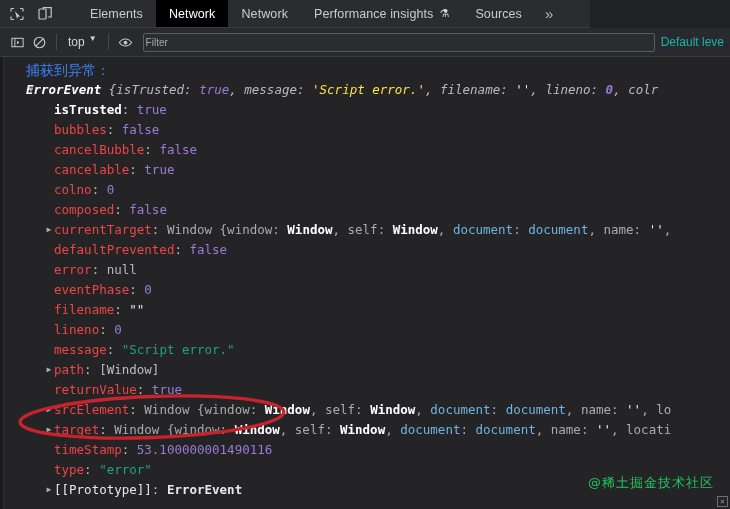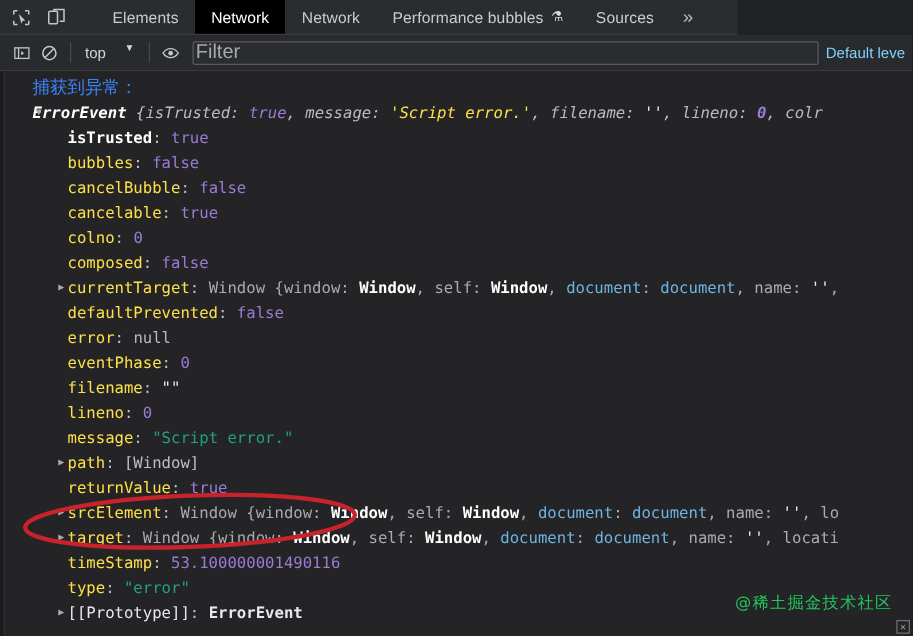--- a/index.html
+++ b/index.html
@@ -67,42 +67,42 @@
     display: flex; align-items: center;
     padding-left: 6px;
   }
   .cbtn {
     width: 22px; height: 22px;
     display: flex; align-items: center; justify-content: center;
     color: #c4c6c9; cursor: pointer;
   }
   .csep { width: 1px; height: 16px; background: #474849; margin: 0 6px; }
   .ctx-select {
-    display: flex; align-items: flex-start; gap: 15px;
+    display: flex; align-items: flex-start; gap: 4px;
     font-size: 12px; color: #d2d4d7;
     padding: 2px 5px; cursor: pointer;
     white-space: nowrap;
   }
   .caret { font-size: 8px; color: #d2d4d7; line-height: 1; }
   .filter-input {
     flex: 1;
     height: 19px;
     margin: 0 6px 0 6px;
     background: #2b2c2f;
     border: 1px solid #5a5b5e;
     border-radius: 2px;
     color: #cfd1d4;
-    font-size: 16px;
+    font-size: 10px;
     font-family: "Liberation Sans", sans-serif;
     padding: 0 2px;
     outline: none;
   }
   .filter-input::placeholder { color: #a7a9ac; }
   .levels {
-    font-size: 12px; color: #7dd3fc;
+    font-size: 12px; color: #14b8a6;
     padding-right: 6px; white-space: nowrap;
     cursor: pointer;
   }
 
   
   .console-body {
     position: absolute; left: 0; top: 57px;
     width: 730px; height: 452px;
     background: #242427;
     overflow: hidden;
@@ -138,21 +138,21 @@
     width: 10px; height: 20px;
     display: flex; align-items: center; justify-content: center;
     color: #a9abad; font-size: 8px;
     cursor: pointer;
   }
   .arrow.a1 { left: 22px; }
   .arrow.a2 { left: 40px; }
 
   
   .k-own   { color: #ffffff; font-weight: bold; }
-  .k-proto { color: #fde047; }
+  .k-proto { color: #ef4444; }
   .punc    { color: #bdbfc2; }
   .v-bool  { color: #9a7bd6; }
   .v-num   { color: #9a7bd6; }
   .v-null  { color: #b6b8bb; }
   .v-str   { color: #1fa47a; }
   .v-strw  { color: #e8e9ea; }
   .obj-name{ color: #a9abad; }
   .obj-bold{ color: #ffffff; font-weight: bold; }
   .obj-doc { color: #6fb3e0; }
   .head-name { color: #ffffff; font-weight: bold; font-style: italic; }
@@ -216,21 +216,21 @@
       <div class="tab">
         <span>Elements</span>
       </div>
       <div class="tab active">
         <span>Network</span>
       </div>
       <div class="tab">
         <span>Network</span>
       </div>
       <div class="tab">
-        <span>Performance bubbles</span>
+        <span>Performance insights</span>
         <span class="flask">⚗</span>
       </div>
       <div class="tab">
         <span>Sources</span>
       </div>
       <div class="tab more">»</div>
     </div>
   </div>
 
   <div class="ctoolbar">

